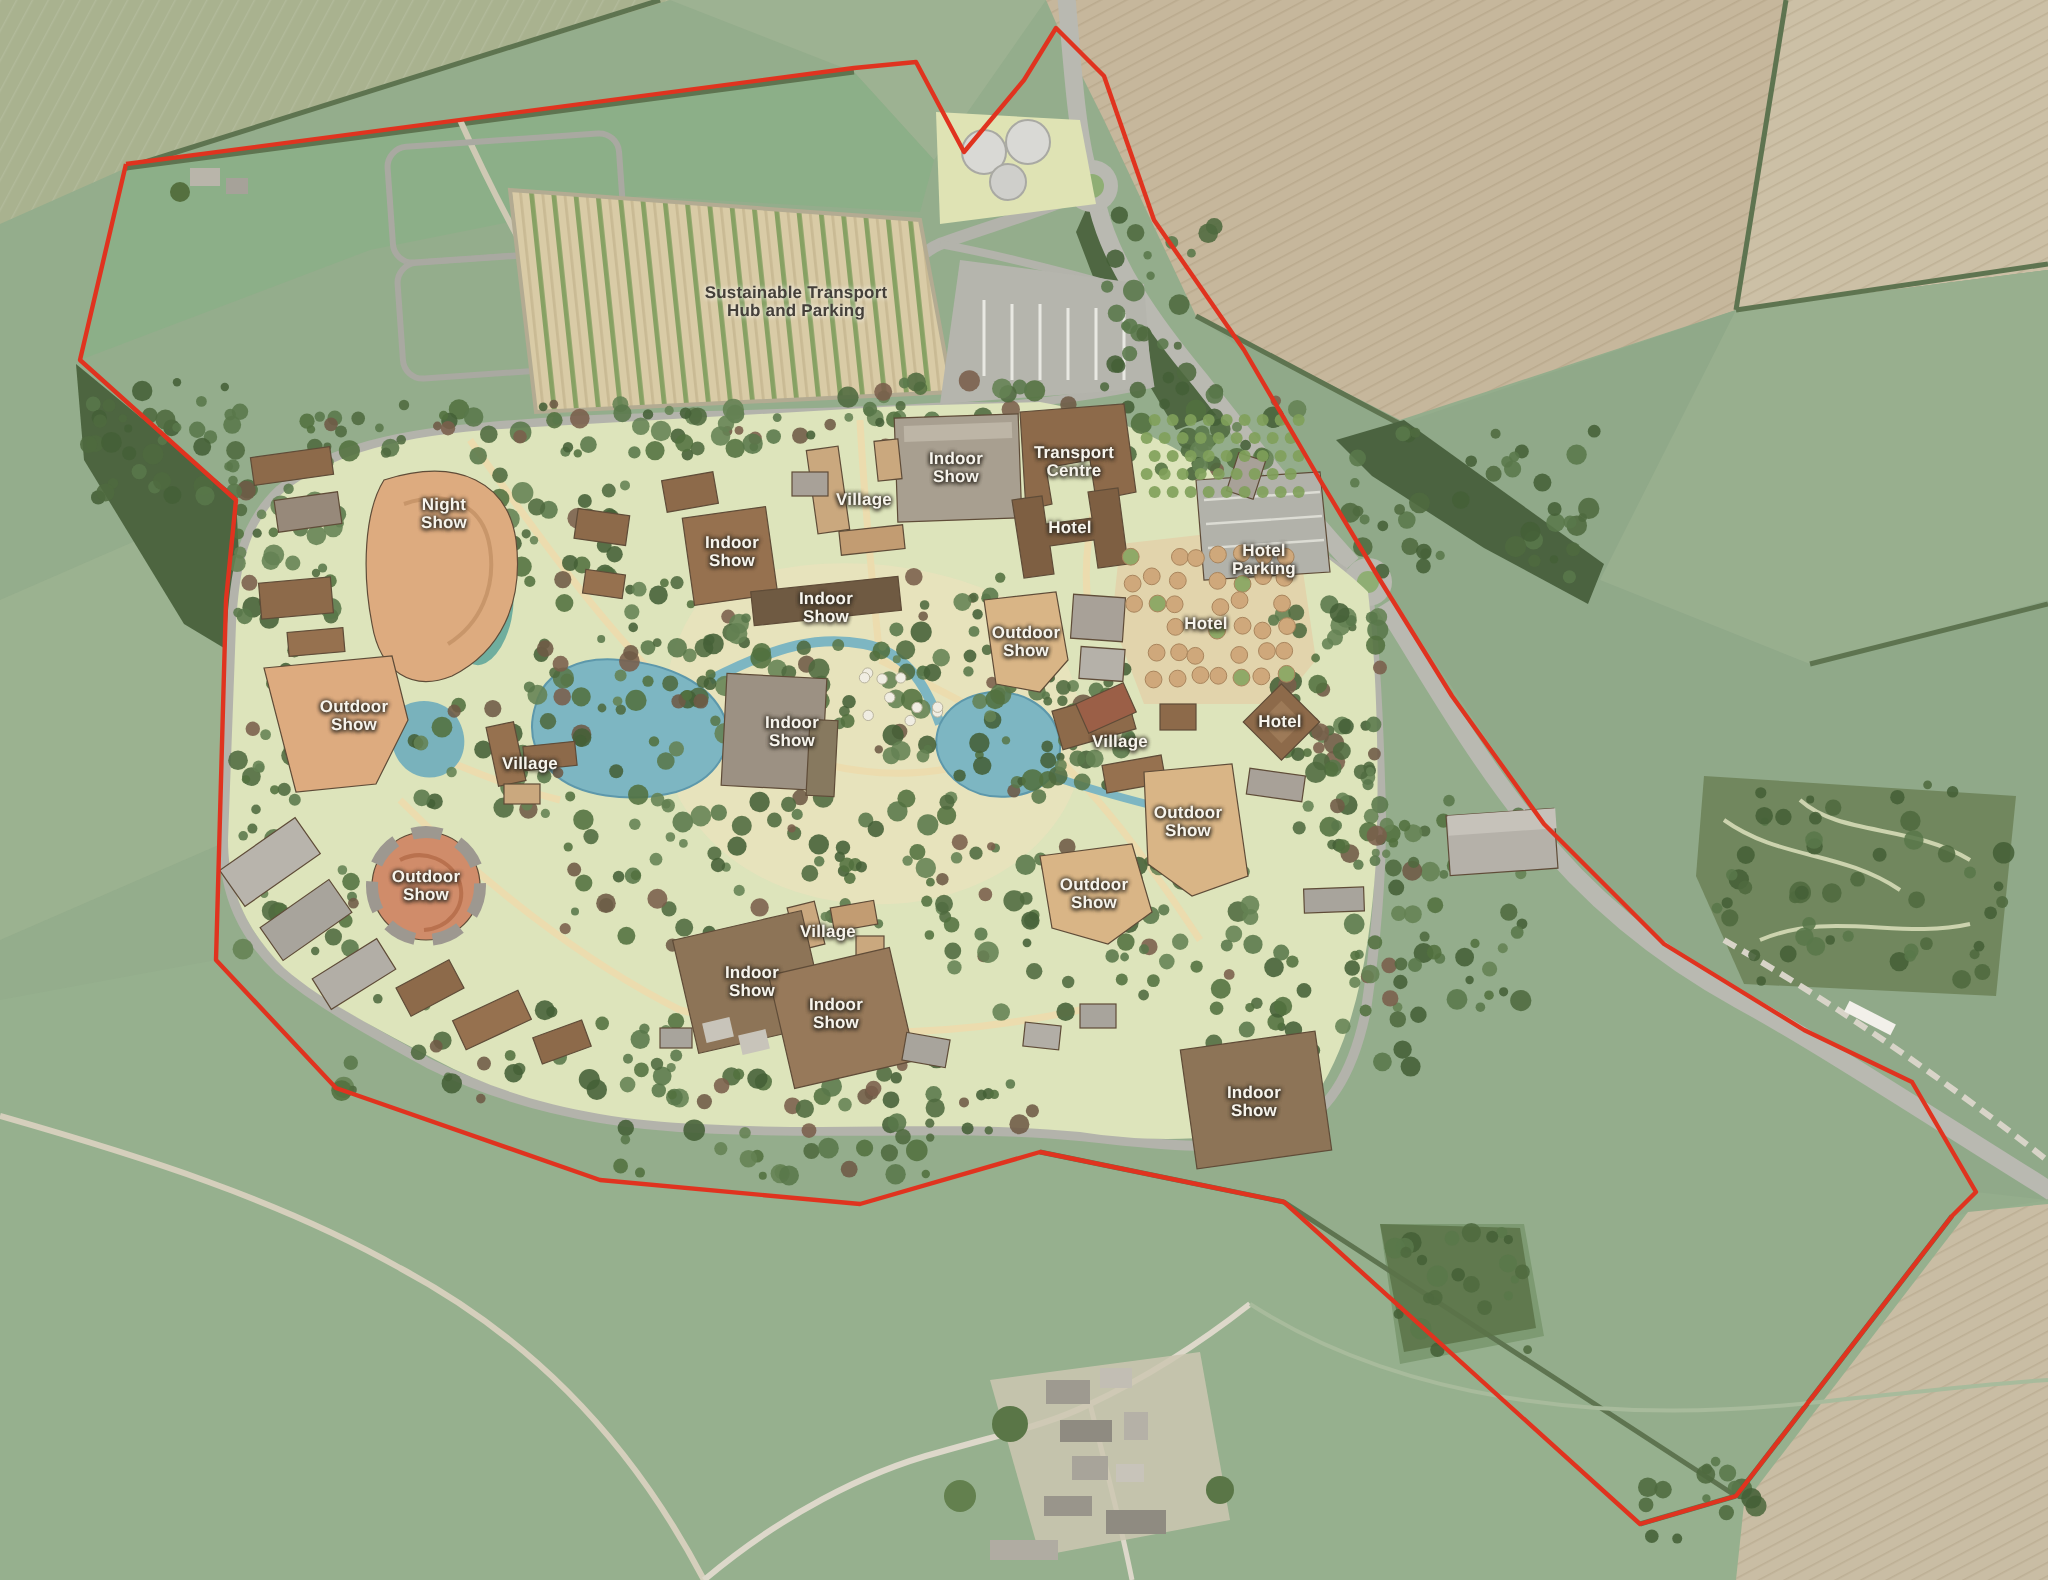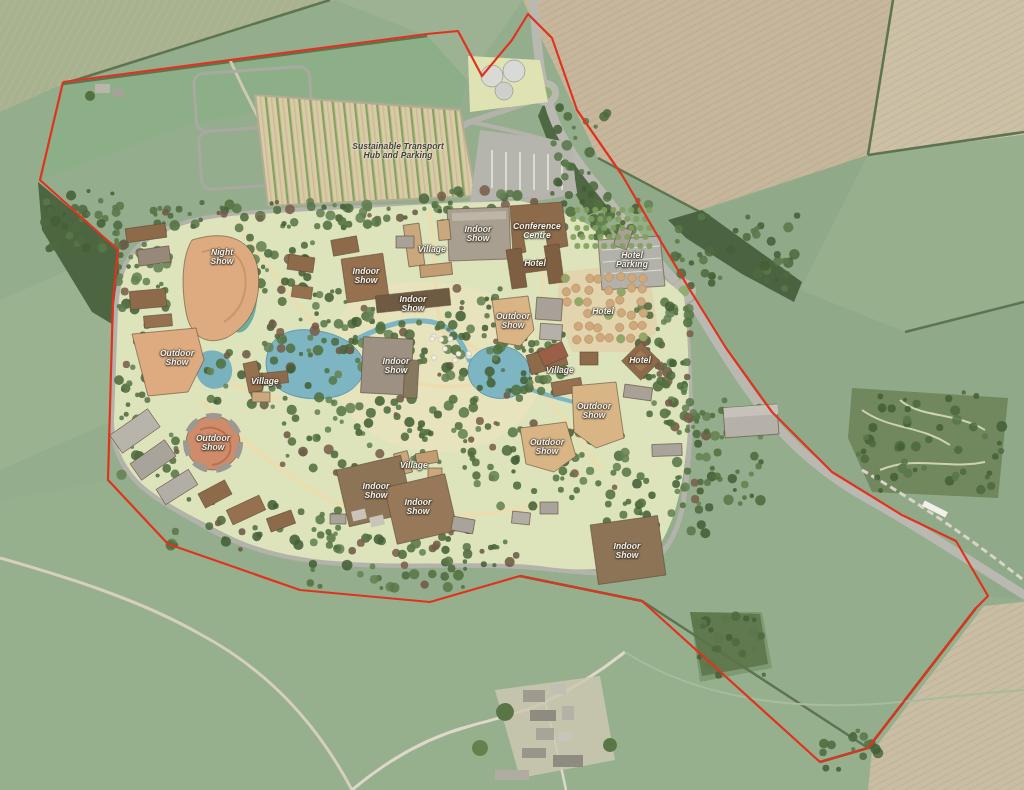--- a/index.html
+++ b/index.html
@@ -3,21 +3,21 @@
 <meta charset="utf-8">
 <style>
   html,body{margin:0;padding:0;background:#777;}
   #stage{position:relative;width:1024px;height:790px;overflow:hidden;
          font-family:"Liberation Sans", sans-serif;background:#94ad8c;}
   #scene{position:absolute;left:0;top:0;}
   #labels-layer{position:absolute;left:0;top:0;width:1024px;height:790px;pointer-events:none;}
   .lbl{position:absolute;transform:translate(-50%,-50%);text-align:center;
        font-size:8.5px;font-weight:bold;line-height:1.08;color:#f7f4ec;
        text-shadow:0 0 2px #332d24,0 0 2px #332d24,0 1px 2px #332d24;
-       letter-spacing:.1px;font-style:italic;}
+       letter-spacing:.1px;}
   .lbl.dark{color:#45403a;text-shadow:0 0 2px rgba(255,255,255,.8),0 0 3px rgba(255,255,255,.6);
        font-size:8.5px;}
 </style>
 </head>
 <body>
 
 <div id="stage">
 <svg id="scene" width="1024" height="790" viewBox="0 0 1024 790">
   <defs>
     <pattern id="furrow" width="6" height="6" patternUnits="userSpaceOnUse" patternTransform="rotate(62)">
@@ -1421,23 +1421,23 @@
 
   <polyline points="63,82 427,34 458,31 482,76 512,40 528,14 552,38 577,110 622,175 660,240 690,290 726,348 772,412 832,472 902,515 956,541 988,596 976,608 868,748 820,762 642,601 520,576 430,602 300,590 168,544 108,480 113,300 118,250 40,180 63,82" fill="none" stroke="#e0331f" stroke-width="2.2" stroke-linejoin="round"></polyline>
 </svg>
 
 <div id="labels-layer">
   <div class="lbl dark" style="left:398px;top:151px;width:94px">Sustainable Transport Hub and Parking</div>
   <div class="lbl" style="left:222px;top:257px;width:34px">Night Show</div>
   <div class="lbl" style="left:366px;top:276px;width:36px">Indoor Show</div>
   <div class="lbl" style="left:432px;top:250px;width:50px">Village</div>
   <div class="lbl" style="left:478px;top:234px;width:36px">Indoor Show</div>
-  <div class="lbl" style="left:537px;top:231px;width:64px">Conference Centre</div>
+  <div class="lbl" style="left:537px;top:231px;width:64px">Transport Centre</div>
   <div class="lbl" style="left:535px;top:264px;width:40px">Hotel</div>
-  <div class="lbl" style="left:632px;top:260px;width:42px">Hotel Parking</div>
+  <div class="lbl" style="left:632px;top:280px;width:42px">Hotel Parking</div>
   <div class="lbl" style="left:413px;top:304px;width:36px">Indoor Show</div>
   <div class="lbl" style="left:513px;top:321px;width:42px">Outdoor Show</div>
   <div class="lbl" style="left:603px;top:312px;width:40px">Hotel</div>
   <div class="lbl" style="left:177px;top:358px;width:42px">Outdoor Show</div>
   <div class="lbl" style="left:396px;top:366px;width:36px">Indoor Show</div>
   <div class="lbl" style="left:265px;top:382px;width:50px">Village</div>
   <div class="lbl" style="left:560px;top:371px;width:50px">Village</div>
   <div class="lbl" style="left:640px;top:361px;width:40px">Hotel</div>
   <div class="lbl" style="left:594px;top:411px;width:42px">Outdoor Show</div>
   <div class="lbl" style="left:547px;top:447px;width:42px">Outdoor Show</div>

